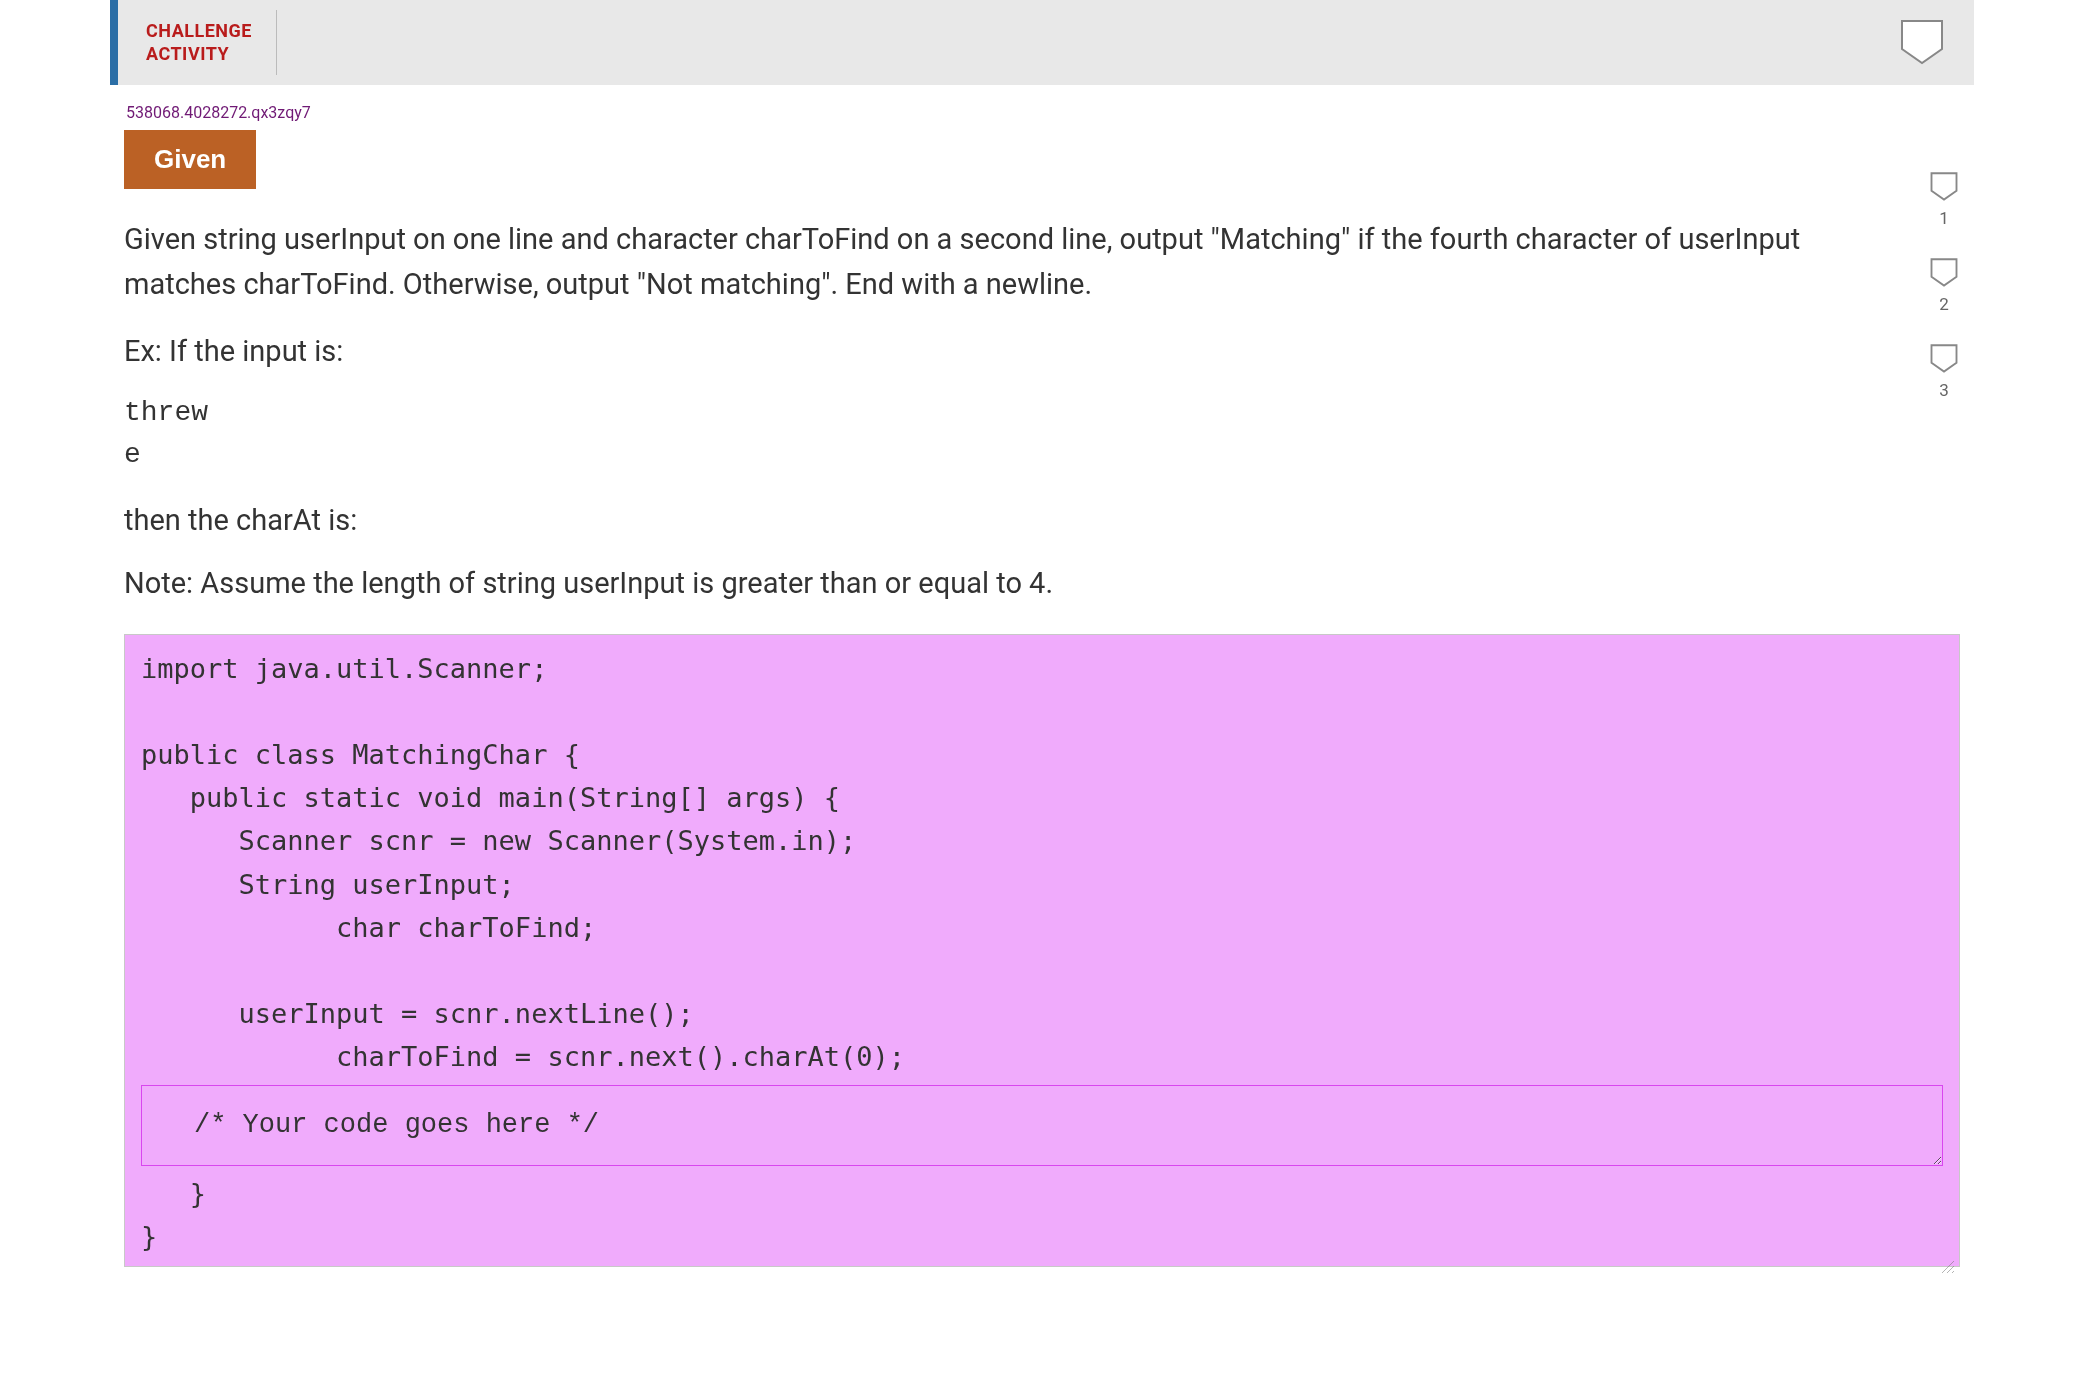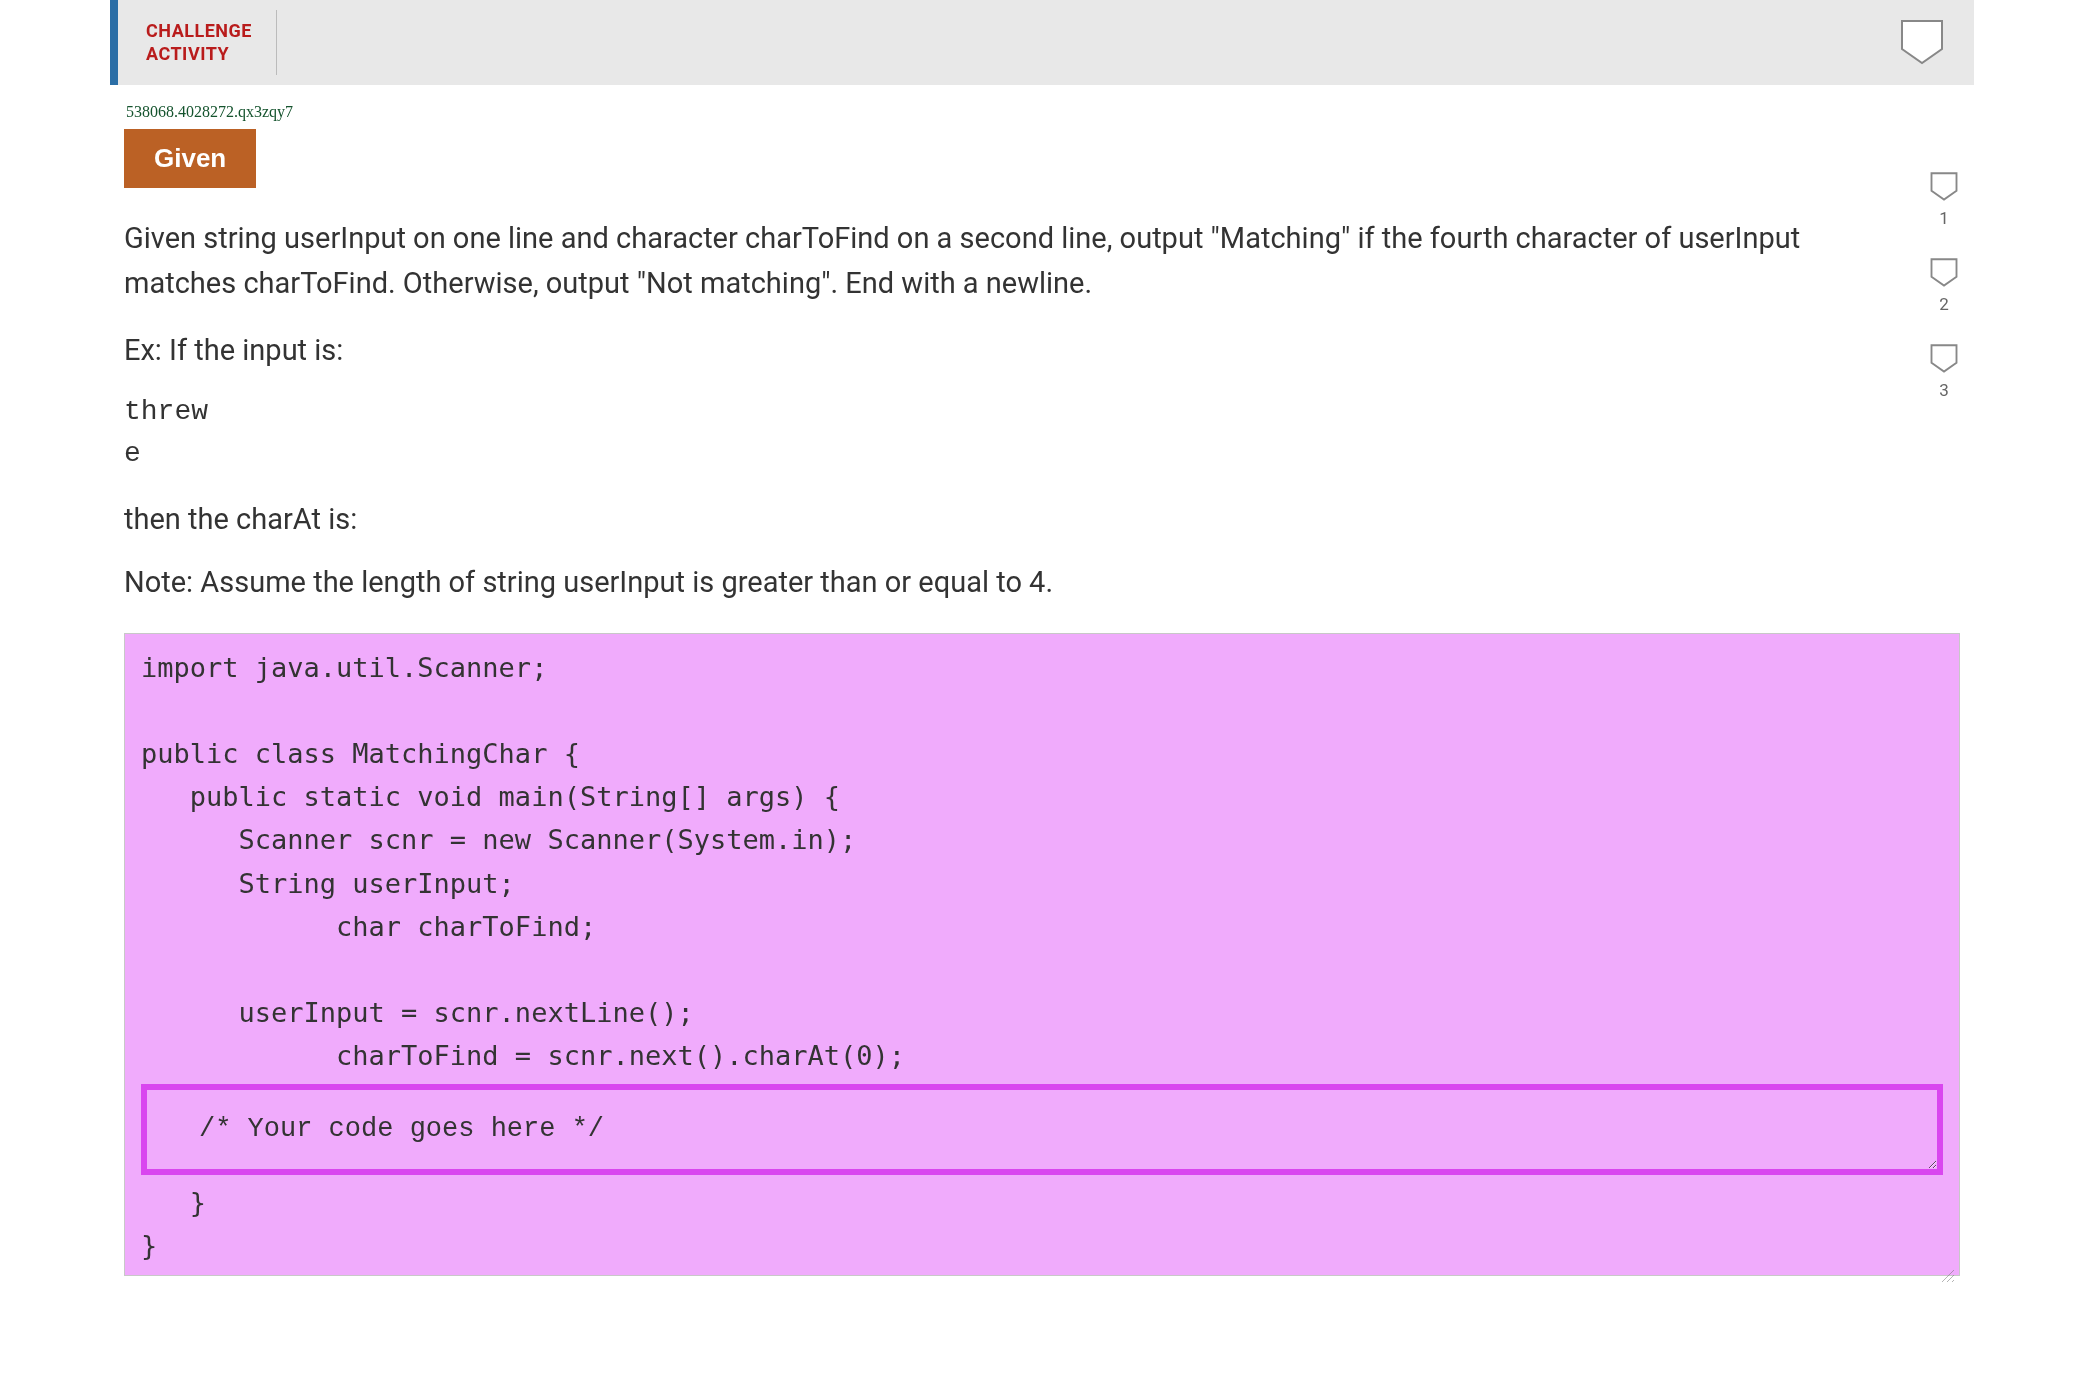--- a/index.html
+++ b/index.html
@@ -47,23 +47,22 @@
     top: 50%;
     transform: translateY(-50%);
   }
   .pocket-icon svg { display: block; }
   .content {
     padding: 0 14px;
     position: relative;
   }
   .activity-id {
     font-size: 16px;
-    color: #14532d;
+    color: #701a75;
     margin: 0 0 8px 2px;
-    font-family: Liberation Serif, serif;
   }
   .start-btn {
     display: inline-block;
     background: #bb6125;
     color: #fff;
     font-size: 26px;
     font-weight: 700;
     border: none;
     padding: 14px 30px;
     cursor: pointer;
@@ -95,21 +94,21 @@
     padding: 12px 0 8px 0;
     position: relative;
     margin-top: 28px;
   }
   .code-area pre {
     margin: 0;
     padding: 0 16px;
     white-space: pre;
   }
   .editable-region {
-    border: 6px solid #d946ef;
+    border: 1px solid #d946ef;
     margin: 6px 16px 6px 16px;
     min-height: 72px;
     padding: 18px 2px 18px 52px;
     font-family: "Courier New", Courier, monospace;
     font-size: 27px;
     color: #333;
     outline: none;
     resize: both;
     overflow: auto;
     position: relative;

